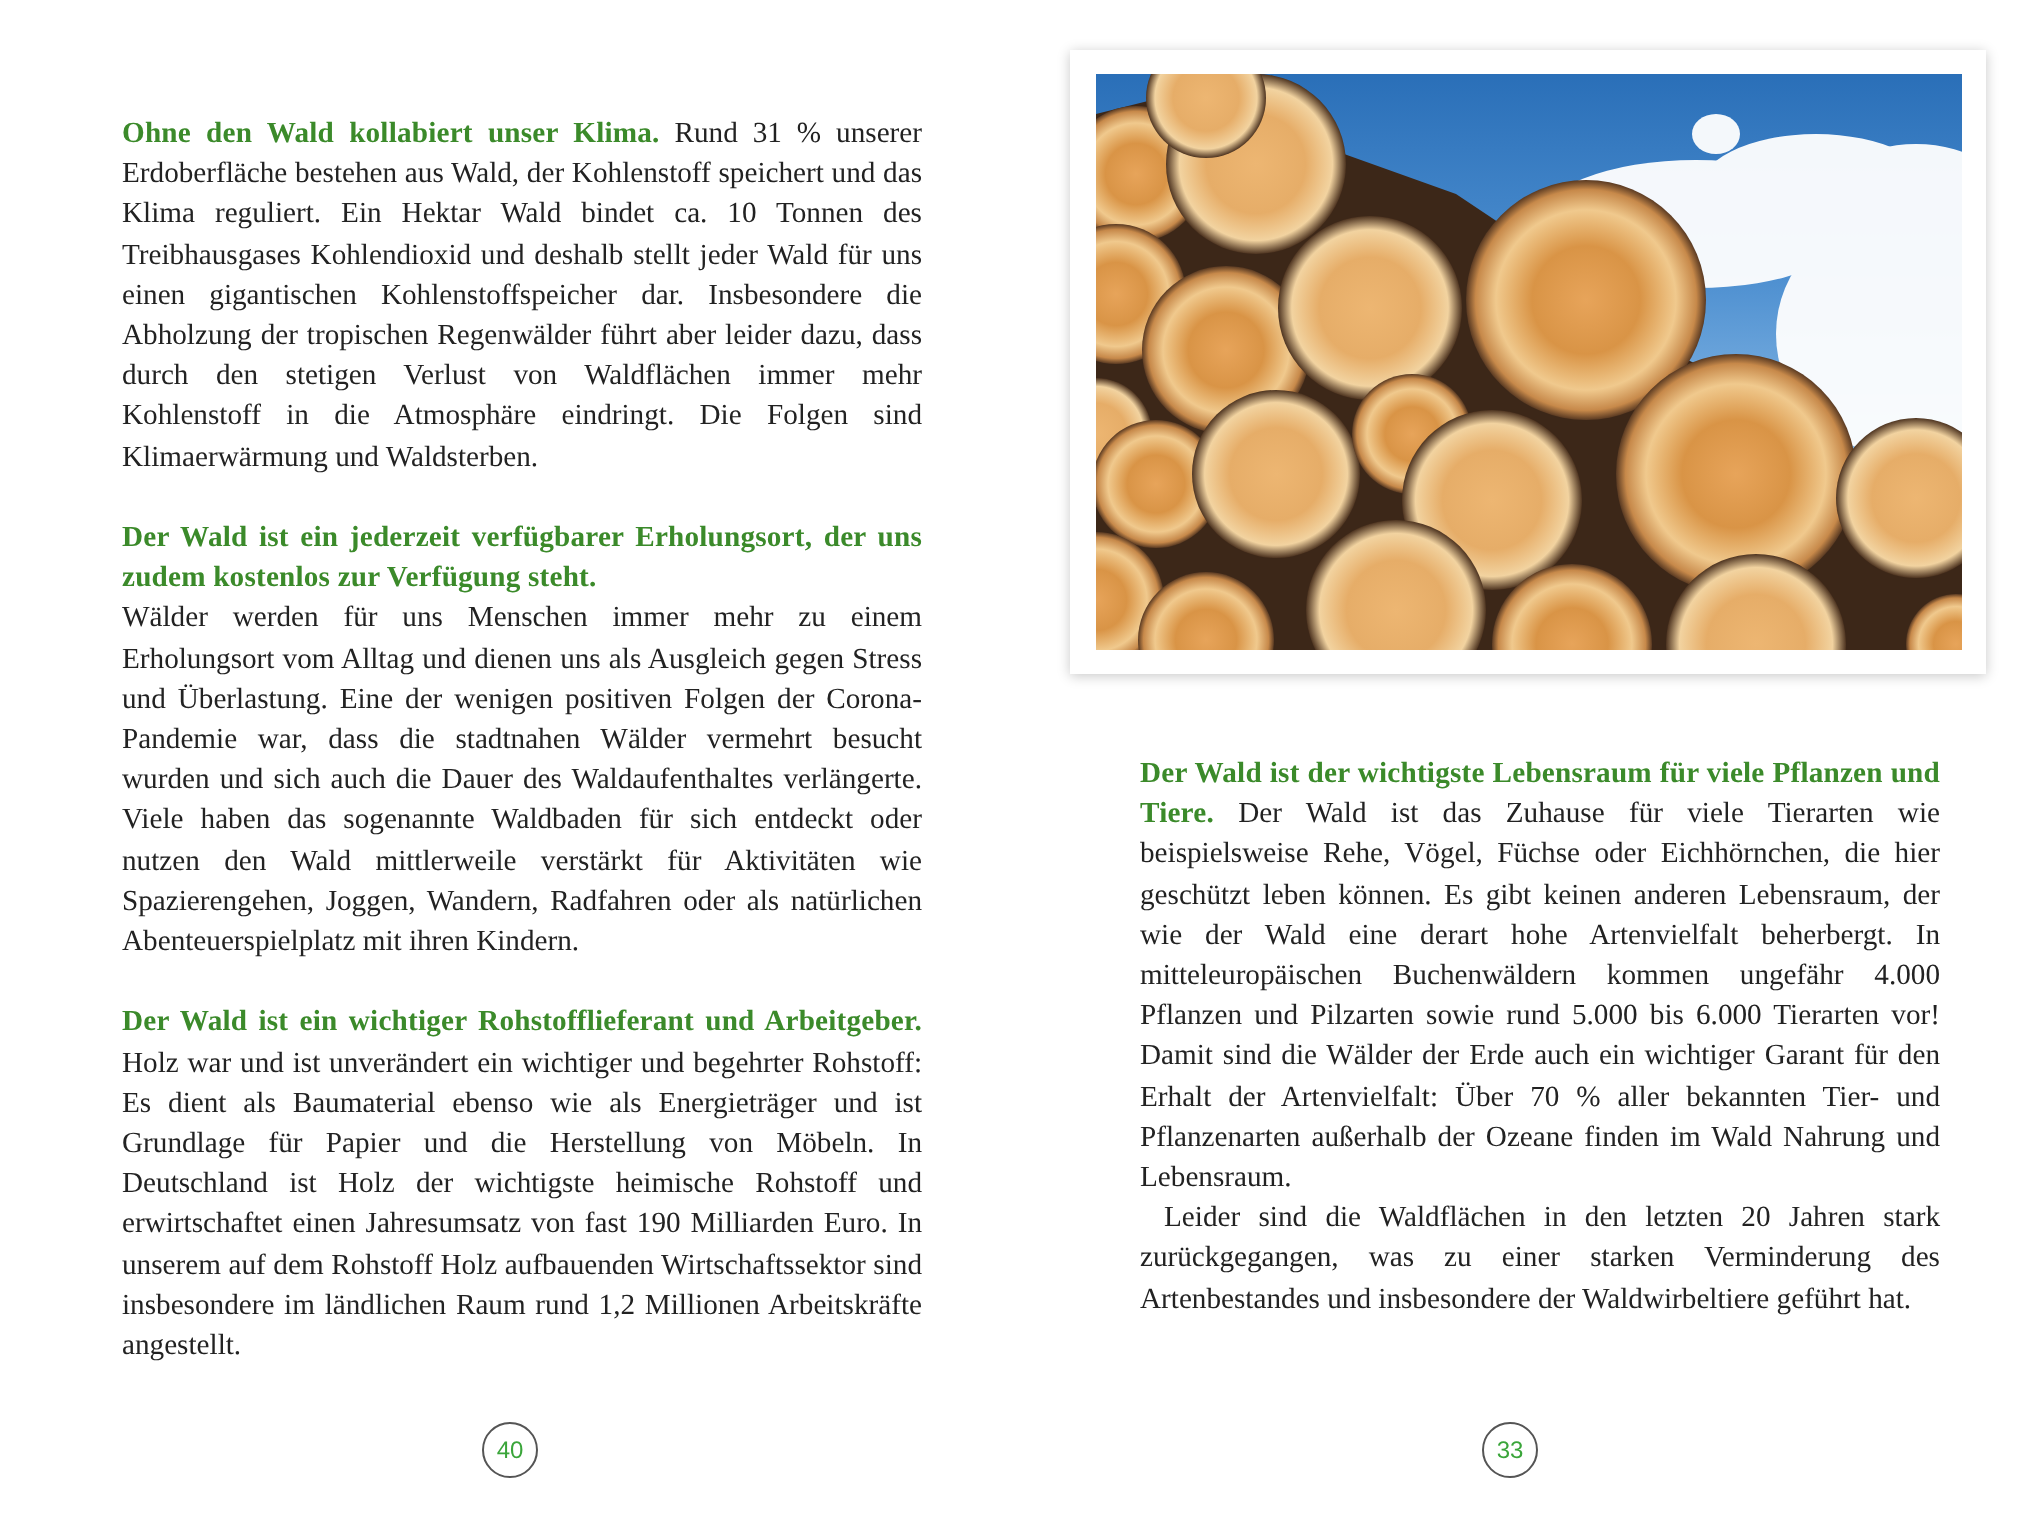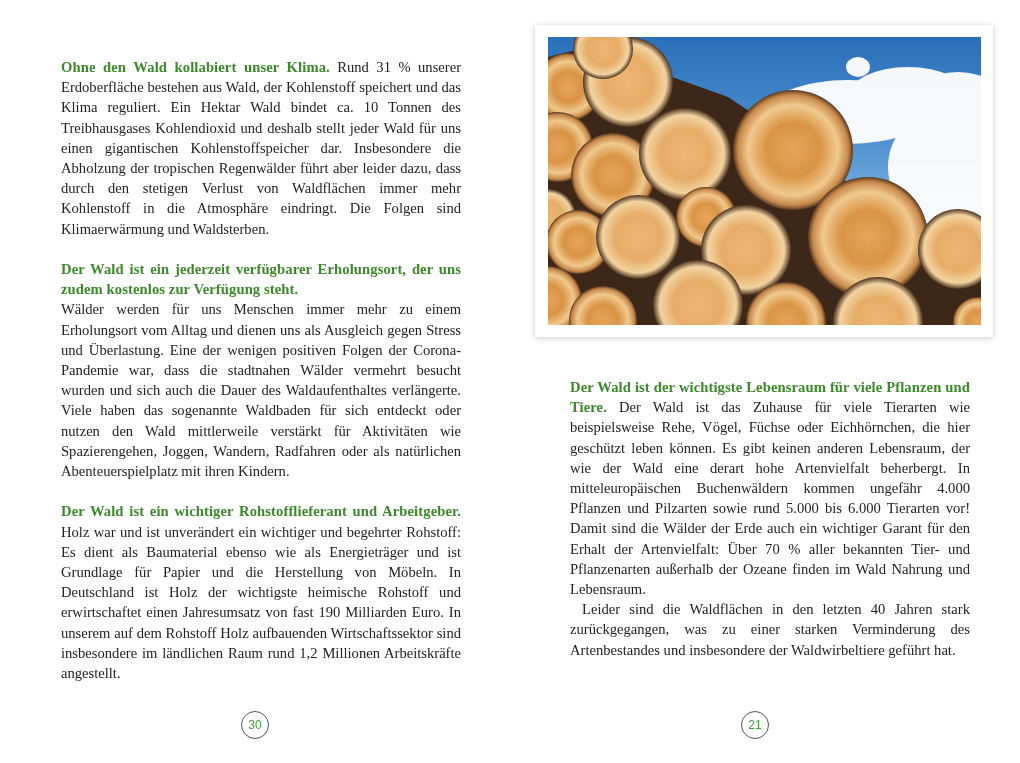--- a/index.html
+++ b/index.html
@@ -38,21 +38,21 @@
 </style>
 </head>
 <body>
 
 <div class="page page-left">
   <div class="col col-left">
     <p class="para"><span class="lead">Ohne den Wald kollabiert unser Klima.</span><span> Rund 31 % unserer Erdoberfläche bestehen aus Wald, der Kohlenstoff speichert und das Klima reguliert. Ein Hektar Wald bindet ca. 10 Tonnen des Treibhausgases Kohlendioxid und deshalb stellt jeder Wald für uns einen gigantischen Kohlenstoffspeicher dar. Insbesondere die Abholzung der tropischen Regenwälder führt aber leider dazu, dass durch den stetigen Verlust von Waldflächen immer mehr Kohlenstoff in die Atmosphäre eindringt. Die Folgen sind Klimaerwärmung und Waldsterben.</span></p>
     <p class="para"><span class="lead lead-block">Der Wald ist ein jederzeit verfügbarer Erholungsort, der uns zudem kostenlos zur Verfügung steht.</span><span>Wälder werden für uns Menschen immer mehr zu einem Erholungsort vom Alltag und dienen uns als Ausgleich gegen Stress und Überlastung. Eine der wenigen positiven Folgen der Corona-Pandemie war, dass die stadtnahen Wälder vermehrt besucht wurden und sich auch die Dauer des Waldaufenthaltes verlängerte. Viele haben das sogenannte Waldbaden für sich entdeckt oder nutzen den Wald mittlerweile verstärkt für Aktivitäten wie Spazierengehen, Joggen, Wandern, Radfahren oder als natürlichen Abenteuerspielplatz mit ihren Kindern.</span></p>
     <p class="para no-gap"><span class="lead">Der Wald ist ein wichtiger Rohstofflieferant und Arbeitgeber.</span><span> Holz war und ist unverändert ein wichtiger und begehrter Rohstoff: Es dient als Baumaterial ebenso wie als Energieträger und ist Grundlage für Papier und die Herstellung von Möbeln. In Deutschland ist Holz der wichtigste heimische Rohstoff und erwirtschaftet einen Jahresumsatz von fast 190 Milliarden Euro. In unserem auf dem Rohstoff Holz aufbauenden Wirtschaftssektor sind insbesondere im ländlichen Raum rund 1,2 Millionen Arbeitskräfte angestellt.</span></p>
   </div>
-  <div class="page-number pn-left">30</div>
+  <div class="page-number pn-left">40</div>
 </div>
 
 <div class="page page-right">
   <div class="photo-frame">
     <div class="photo">
       <svg width="433" height="288" viewBox="0 0 433 288">
         <defs>
           <radialGradient id="wood" cx="50%" cy="50%" r="50%">
             <stop offset="0%" stop-color="#e7a45a"></stop>
             <stop offset="45%" stop-color="#d99446"></stop>
@@ -98,16 +98,16 @@
         <circle cx="150" cy="268" r="45" fill="url(#wood2)"></circle>
         <circle cx="238" cy="285" r="40" fill="url(#wood)"></circle>
         <circle cx="330" cy="285" r="45" fill="url(#wood2)"></circle>
         <circle cx="430" cy="285" r="25" fill="url(#wood)"></circle>
       </svg>
     </div>
   </div>
 
   <div class="col col-right">
     <p class="para no-gap"><span class="lead">Der Wald ist der wichtigste Lebensraum für viele Pflanzen und Tiere.</span><span> Der Wald ist das Zuhause für viele Tierarten wie beispielsweise Rehe, Vögel, Füchse oder Eichhörnchen, die hier geschützt leben können. Es gibt keinen anderen Lebensraum, der wie der Wald eine derart hohe Artenvielfalt beherbergt. In mitteleuropäischen Buchenwäldern kommen ungefähr 4.000 Pflanzen und Pilzarten sowie rund 5.000 bis 6.000 Tierarten vor! Damit sind die Wälder der Erde auch ein wichtiger Garant für den Erhalt der Artenvielfalt: Über 70 % aller bekannten Tier- und Pflanzenarten außerhalb der Ozeane finden im Wald Nahrung und Lebensraum.</span></p>
-    <p class="para no-gap indent"><span>Leider sind die Waldflächen in den letzten 40 Jahren stark zurückgegangen, was zu einer starken Verminderung des Artenbestandes und insbesondere der Waldwirbeltiere geführt hat.</span></p>
+    <p class="para no-gap indent"><span>Leider sind die Waldflächen in den letzten 20 Jahren stark zurückgegangen, was zu einer starken Verminderung des Artenbestandes und insbesondere der Waldwirbeltiere geführt hat.</span></p>
   </div>
-  <div class="page-number pn-right">21</div>
+  <div class="page-number pn-right">33</div>
 </div>
 
 </body></html>

